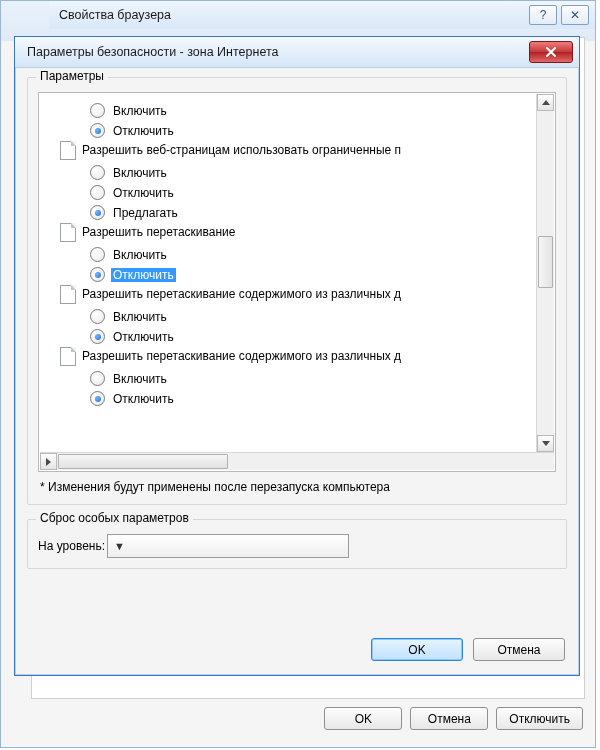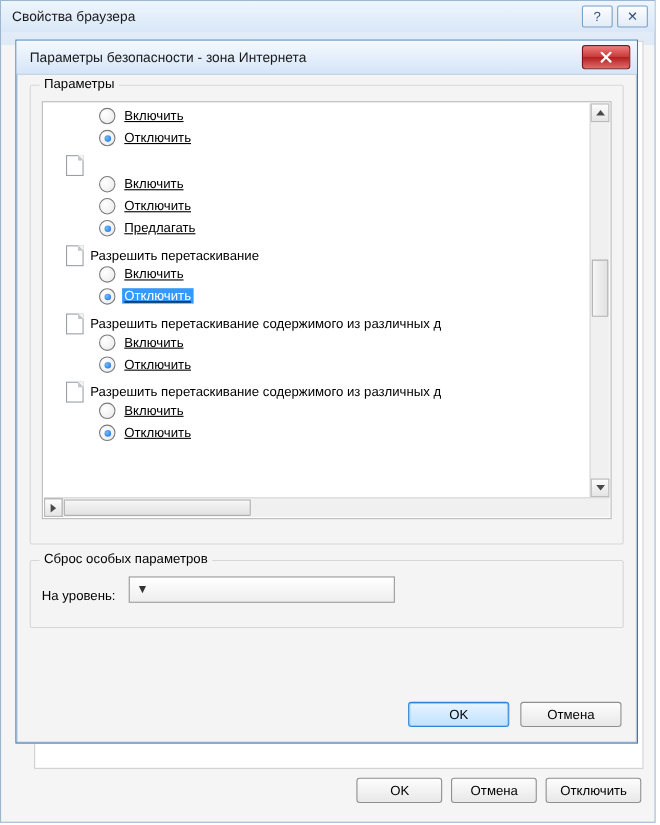--- a/index.html
+++ b/index.html
@@ -21,20 +21,21 @@
     background: linear-gradient(#eaf2fb, #dfeaf7 40px, #f5f5f5 40px, #f5f5f5);
     box-sizing: border-box;
   }
   .outer-titlebar {
     height: 28px;
     display: flex;
     align-items: center;
     padding: 0 6px 0 10px;
     background: linear-gradient(#eef5fd, #d9e7f7);
     color: #1a1a1a;
+    margin-left: 48px;
   }
   .outer-titlebar .title { flex: 1; font-size: 12.5px; }
   .title-btn {
     width: 26px; height: 18px;
     margin-left: 4px;
     border: 1px solid #7ea0c7;
     border-radius: 2px;
     background: linear-gradient(#fdfdfe, #e3ecf7);
     display: flex; align-items: center; justify-content: center;
     color: #30547c;
@@ -101,21 +102,21 @@
   .dlg-body {
     position: absolute;
     left: 12px; right: 12px; top: 40px; bottom: 56px;
   }
 
   
   .groupbox {
     position: relative;
     border: 1px solid #d6d6d6;
     border-radius: 2px;
-    padding: 14px 10px 22px 10px;
+    padding: 14px 10px 10px 10px;
     margin-bottom: 14px;
     background: #f4f4f4;
   }
   .groupbox > .legend {
     position: absolute;
     top: -9px; left: 8px;
     background: #f4f4f4;
     padding: 0 4px;
     font-size: 12px;
   }
@@ -172,42 +173,42 @@
   .doc-icon{
     width:14px;height:17px;border:1px solid #9aa0a6;background:#fff;position:relative;
     flex:0 0 14px;
   }
   .doc-icon::after{
     content:""; position:absolute; right:-1px; top:-1px;
     border-top:5px solid #f4f4f4; border-left:5px solid #c0c5cb;
   }
   .options { margin-left: 44px; }
   .opt {
-    display:flex; align-items:flex-start; gap:6px;
-    height:20px; white-space:nowrap;text-decoration:underline;
+    display:flex; align-items:flex-end; gap:6px;
+    height:20px; white-space:nowrap;
   }
   .radio{
     width:13px;height:13px;border:1px solid #7a7a7a;border-radius:50%;
     background:radial-gradient(circle at 35% 35%, #fff, #e9e9e9);
     flex:0 0 13px; display:flex;align-items:center;justify-content:center;
     cursor:pointer;
   }
   .radio.sel::after{
     content:"";width:6px;height:6px;border-radius:50%;
     background:radial-gradient(circle at 35% 35%, #6fb8ff, #1f6fd1);
   }
   .opt .lbl{padding:0 2px;}
   .opt.highlight .lbl{
     background:#3399ff;color:#fff;
   }
 
   .note { margin: 8px 2px 0 2px; font-size: 12px; }
 
   
-  .reset-row{display:flex;align-items:flex-end;gap:12px;}
+  .reset-row{display:flex;align-items:center;gap:2px;}
   .reset-row .label{white-space:nowrap;}
   .select{
     flex:1; height:22px; border:1px solid #9a9a9a;
     background:linear-gradient(#fff,#eee);
     display:flex;align-items:center;justify-content:space-between;
     padding:0 4px 0 6px; font-size:12px; cursor:pointer;
     max-width: 230px;
   }
   .select .chev{font-size:11px;color:#333;}
 
@@ -275,20 +276,21 @@
                 </div>
                 <div class="opt">
                   <span class="radio sel"></span>
                   <span class="lbl">Отключить</span>
                 </div>
               </div>
             </div>
             <div class="tree-group">
               <div class="group-head">
                 <span class="doc-icon"></span>
+                <span>Разрешить веб-страницам использовать ограниченные п</span>
               </div>
               <div class="options">
                 <div class="opt">
                   <span class="radio"></span>
                   <span class="lbl">Включить</span>
                 </div>
                 <div class="opt">
                   <span class="radio"></span>
                   <span class="lbl">Отключить</span>
                 </div>
@@ -361,20 +363,21 @@
           <div class="arrow left">
               <span class="tri left"></span>
             </div>
           <div class="thumb"></div>
           <div class="arrow right">
               <span class="tri right"></span>
             </div>
         </div>
       </div>
 
+      <div class="note">* Изменения будут применены после перезапуска компьютера</div>
     </div>
 
     <div class="groupbox">
       <span class="legend">Сброс особых параметров</span>
       <div class="reset-row">
         <span class="label">На уровень:</span>
         <div class="select">
           <span class="chev">▼</span>
         </div>
       </div>

